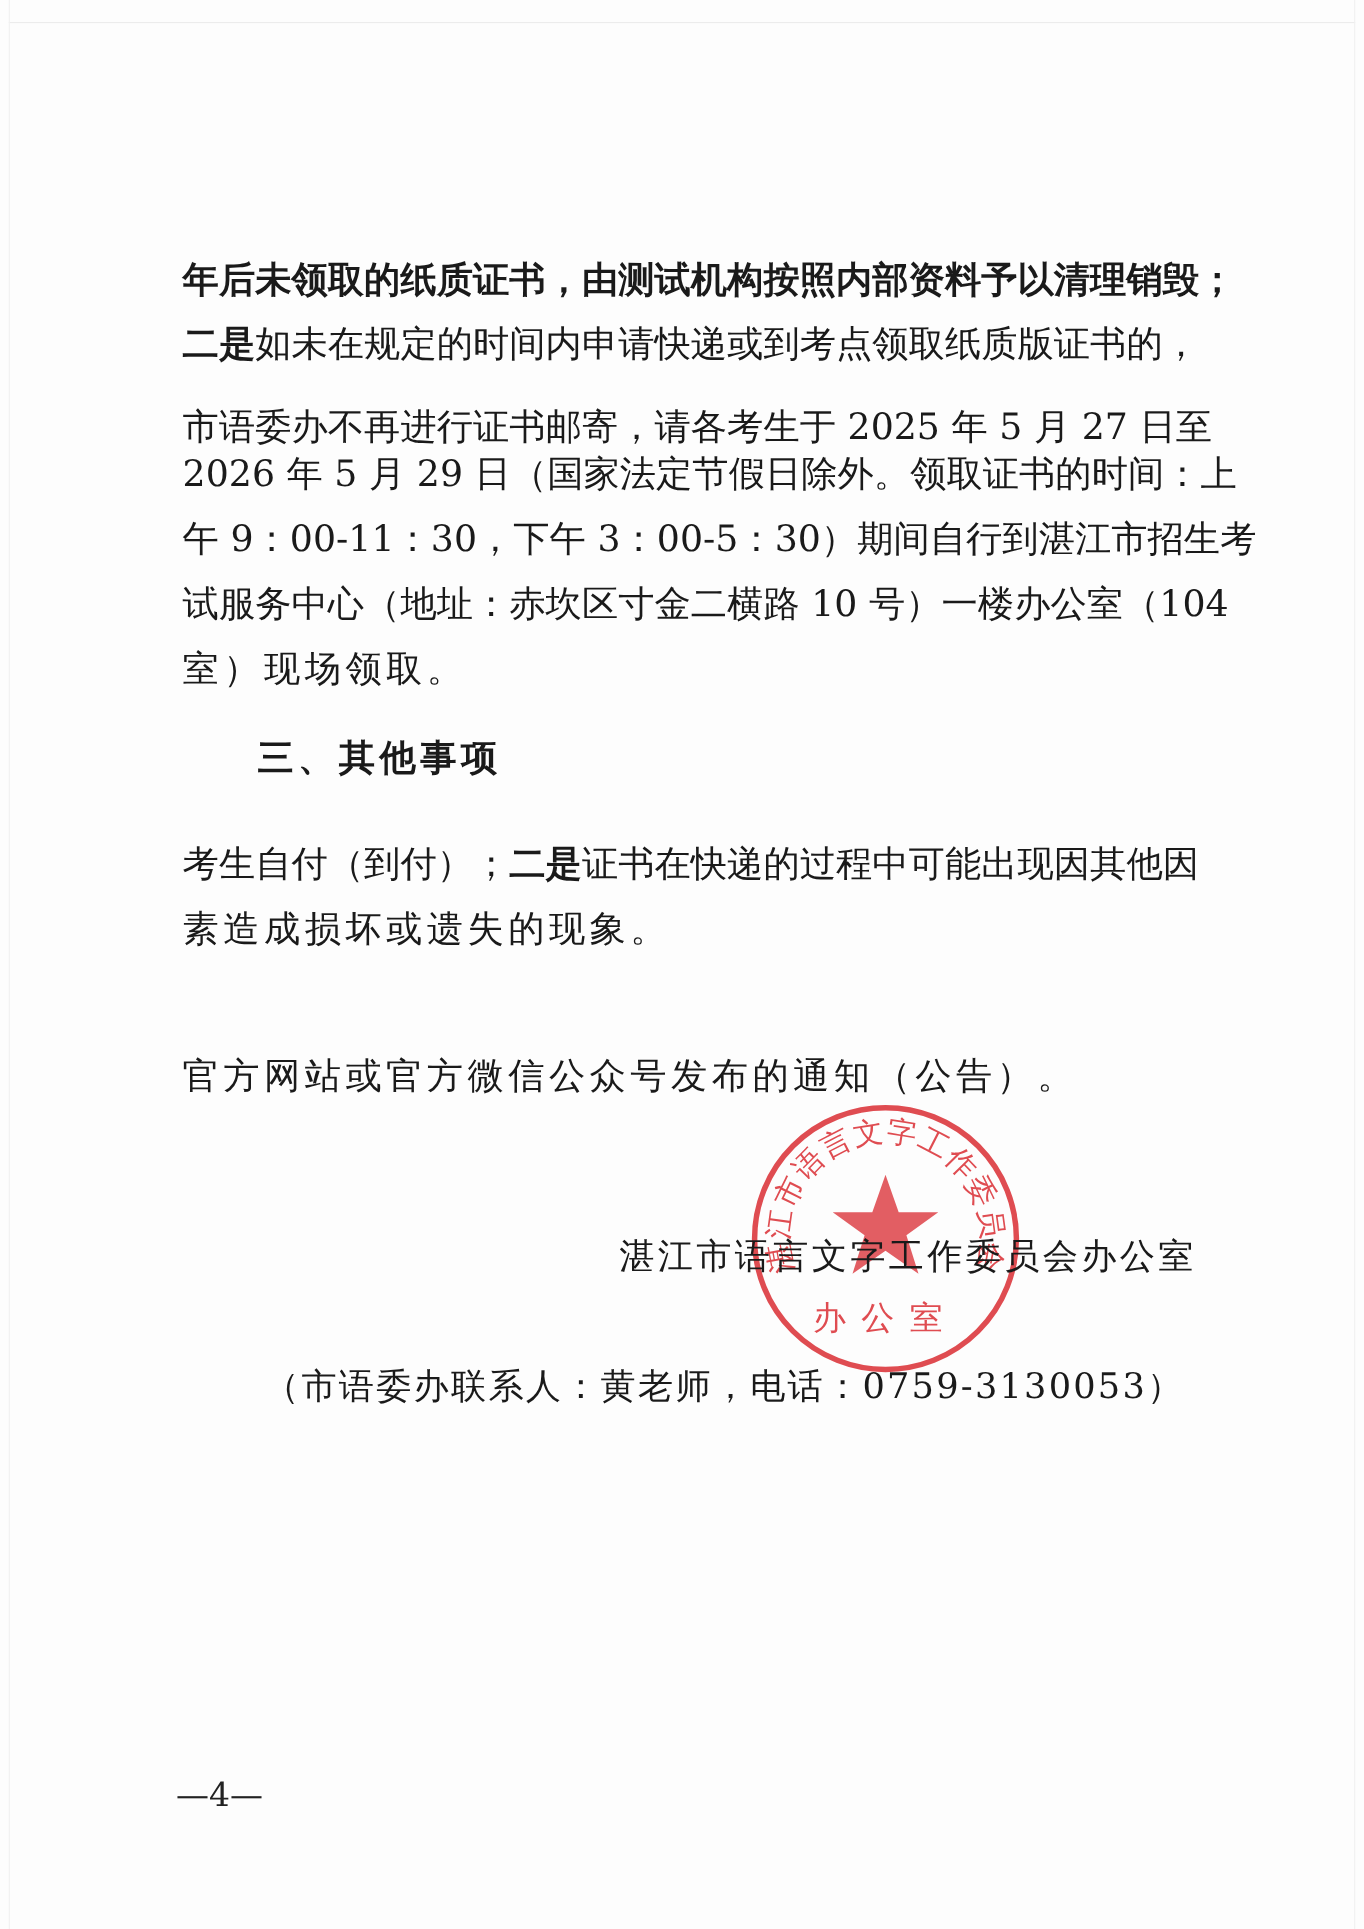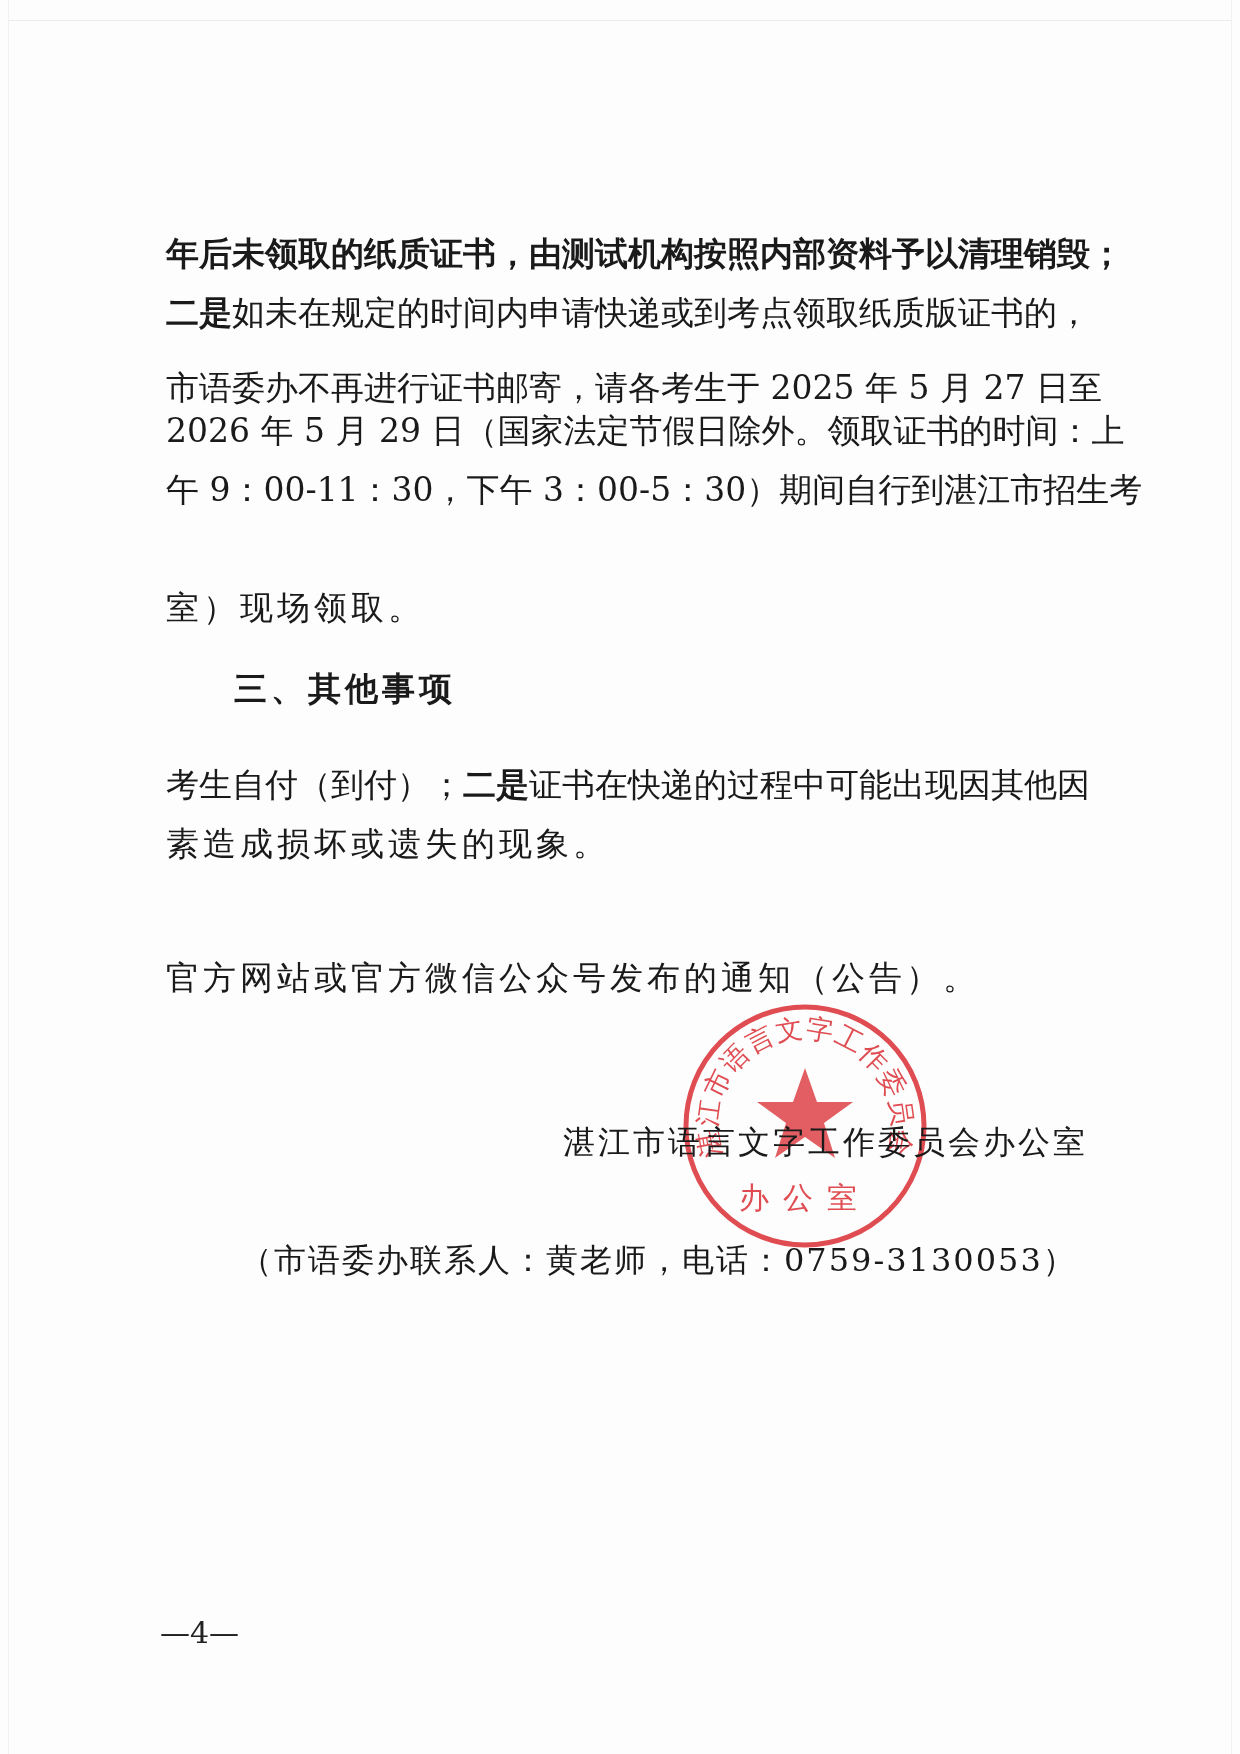--- a/index.html
+++ b/index.html
@@ -108,20 +108,21 @@
   <div class="scan-edge-left"></div>
   <div class="scan-edge-right"></div>
 
   <div class="text-layer">
 
     <div class="line bold" style="top:234px;">年后未领取的纸质证书，由测试机构按照内部资料予以清理销毁；</div>
     <div class="line" style="top:293px;"><span class="bold">二是</span><span>如未在规定的时间内申请快递或到考点领取纸质版证书的，</span></div>
     <div class="line" style="top:368px;">市语委办不再进行证书邮寄，请各考生于 2025 年 5 月 27 日至</div>
     <div class="line" style="top:411px;">2026 年 5 月 29 日（国家法定节假日除外。领取证书的时间：上</div>
     <div class="line" style="top:470px;">午 9：00-11：30，下午 3：00-5：30）期间自行到湛江市招生考</div>
+    <div class="line" style="top:529px;">试服务中心（地址：赤坎区寸金二横路 10 号）一楼办公室（104</div>
     <div class="line short" style="top:588px;">室）现场领取。</div>
 
     <div class="line indent short heading" style="top:647px;">三、其他事项</div>
 
     <div class="line" style="top:765px;"><span>考生自付（到付）；</span><span class="bold">二是</span><span>证书在快递的过程中可能出现因其他因</span></div>
     <div class="line short" style="top:824px;">素造成损坏或遗失的现象。</div>
 
     <div class="line short" style="top:942px;margin-top:16px;">官方网站或官方微信公众号发布的通知（公告）。</div>
   </div>
 

